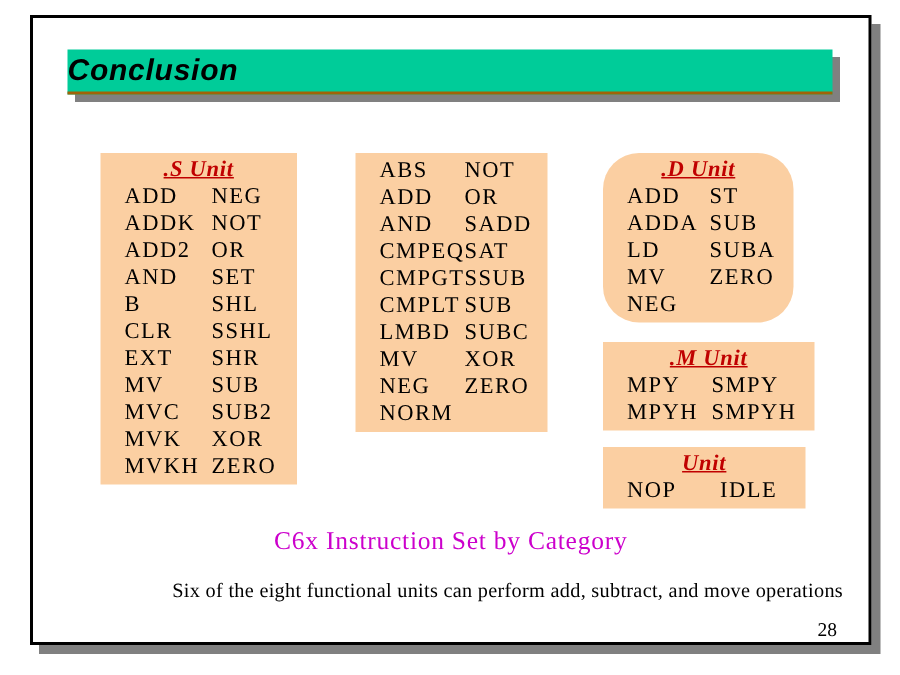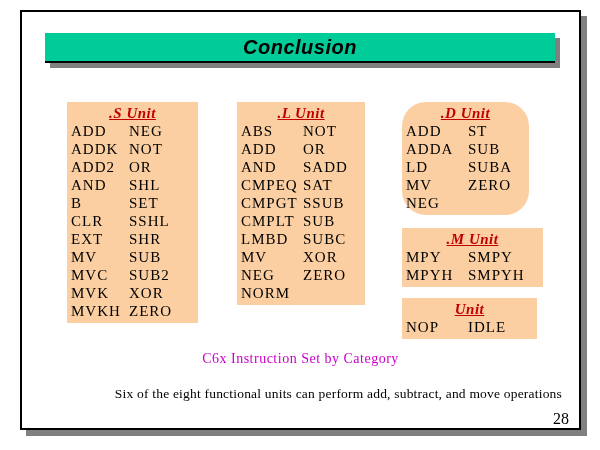--- a/index.html
+++ b/index.html
@@ -25,37 +25,36 @@
     border: 2px solid #000;
     box-shadow: 6px 6px 0 var(--shadow-gray, #808080);
   }
   .title-bar {
     position: absolute;
     left: 23px;
     top: 21px;
     width: 510px;
     height: 28px;
     background: var(--titlebar-green, #00CC99);
-    border-bottom: 2px solid #000000;
+    border-bottom: 2px solid #a16207;
     box-shadow: 5px 5px 0 var(--shadow-gray, #808080);
     display: flex;
     align-items: center;
-    justify-content: center;
   }
   .title-text {
     font-family: "Liberation Sans", sans-serif;
     font-weight: bold;
     font-style: italic;
     font-size: 20px;
     letter-spacing: 0.5px;
   }
   .unit-table {
     position: absolute;
     background: var(--table-bg, #FBCFA2);
-    padding: 3px 0;
+    padding: 3px 12px;
     box-sizing: border-box;
   }
   .unit-header {
     text-align: center;
     color: var(--header-red, #C00000);
     font-weight: bold;
     font-style: italic;
     font-size: 15px;
     height: 17px;
     line-height: 17px;
@@ -81,38 +80,38 @@
   .d-unit  { left: 380px; top: 90px;  width: 127px; border-radius: 24px; }
   .m-unit  { left: 380px; top: 216px; width: 141px; font-family: Liberation Serif, serif; }
   .other-unit { left: 380px; top: 286px; width: 135px; }
   .caption {
     position: absolute;
     left: 0;
     right: 0;
     top: 339px;
     text-align: center;
     color: var(--caption-magenta, #CC00CC);
-    font-size: 14px;
+    font-size: 17px;
     letter-spacing: 0.5px;
   }
   .footnote {
     position: absolute;
     left: 0;
     right: 17px;
     top: 374px;
     text-align: right;
     font-size: 13.5px;
     letter-spacing: 0.2px;
     padding-left: 12px;
   }
   .page-number {
     position: absolute;
-    right: 10px;
+    right: 21px;
     bottom: 0;
-    font-size: 16px;
+    font-size: 13px;
   }
 </style>
 </head>
 <body>
 
 <div class="slide">
 
   <div class="title-bar">
     <span class="title-text">Conclusion</span>
   </div>
@@ -130,34 +129,33 @@
           <div>EXT</div>
           <div>MV</div>
           <div>MVC</div>
           <div>MVK</div>
           <div>MVKH</div>
         </div>
       <div class="col col2">
           <div>NEG</div>
           <div>NOT</div>
           <div>OR</div>
+          <div>SET</div>
           <div>SHL</div>
-          <div>SET</div>
           <div>SSHL</div>
           <div>SHR</div>
           <div>SUB</div>
           <div>SUB2</div>
           <div>XOR</div>
           <div>ZERO</div>
         </div>
     </div>
   </div>
 
   <div class="unit-table l-unit wide">
-    <div class="unit-header">.L Unit</div>
     <div class="cols">
       <div class="col col1">
           <div>ABS</div>
           <div>ADD</div>
           <div>AND</div>
           <div>CMPEQ</div>
           <div>CMPGT</div>
           <div>CMPLT</div>
           <div>LMBD</div>
           <div>MV</div>

